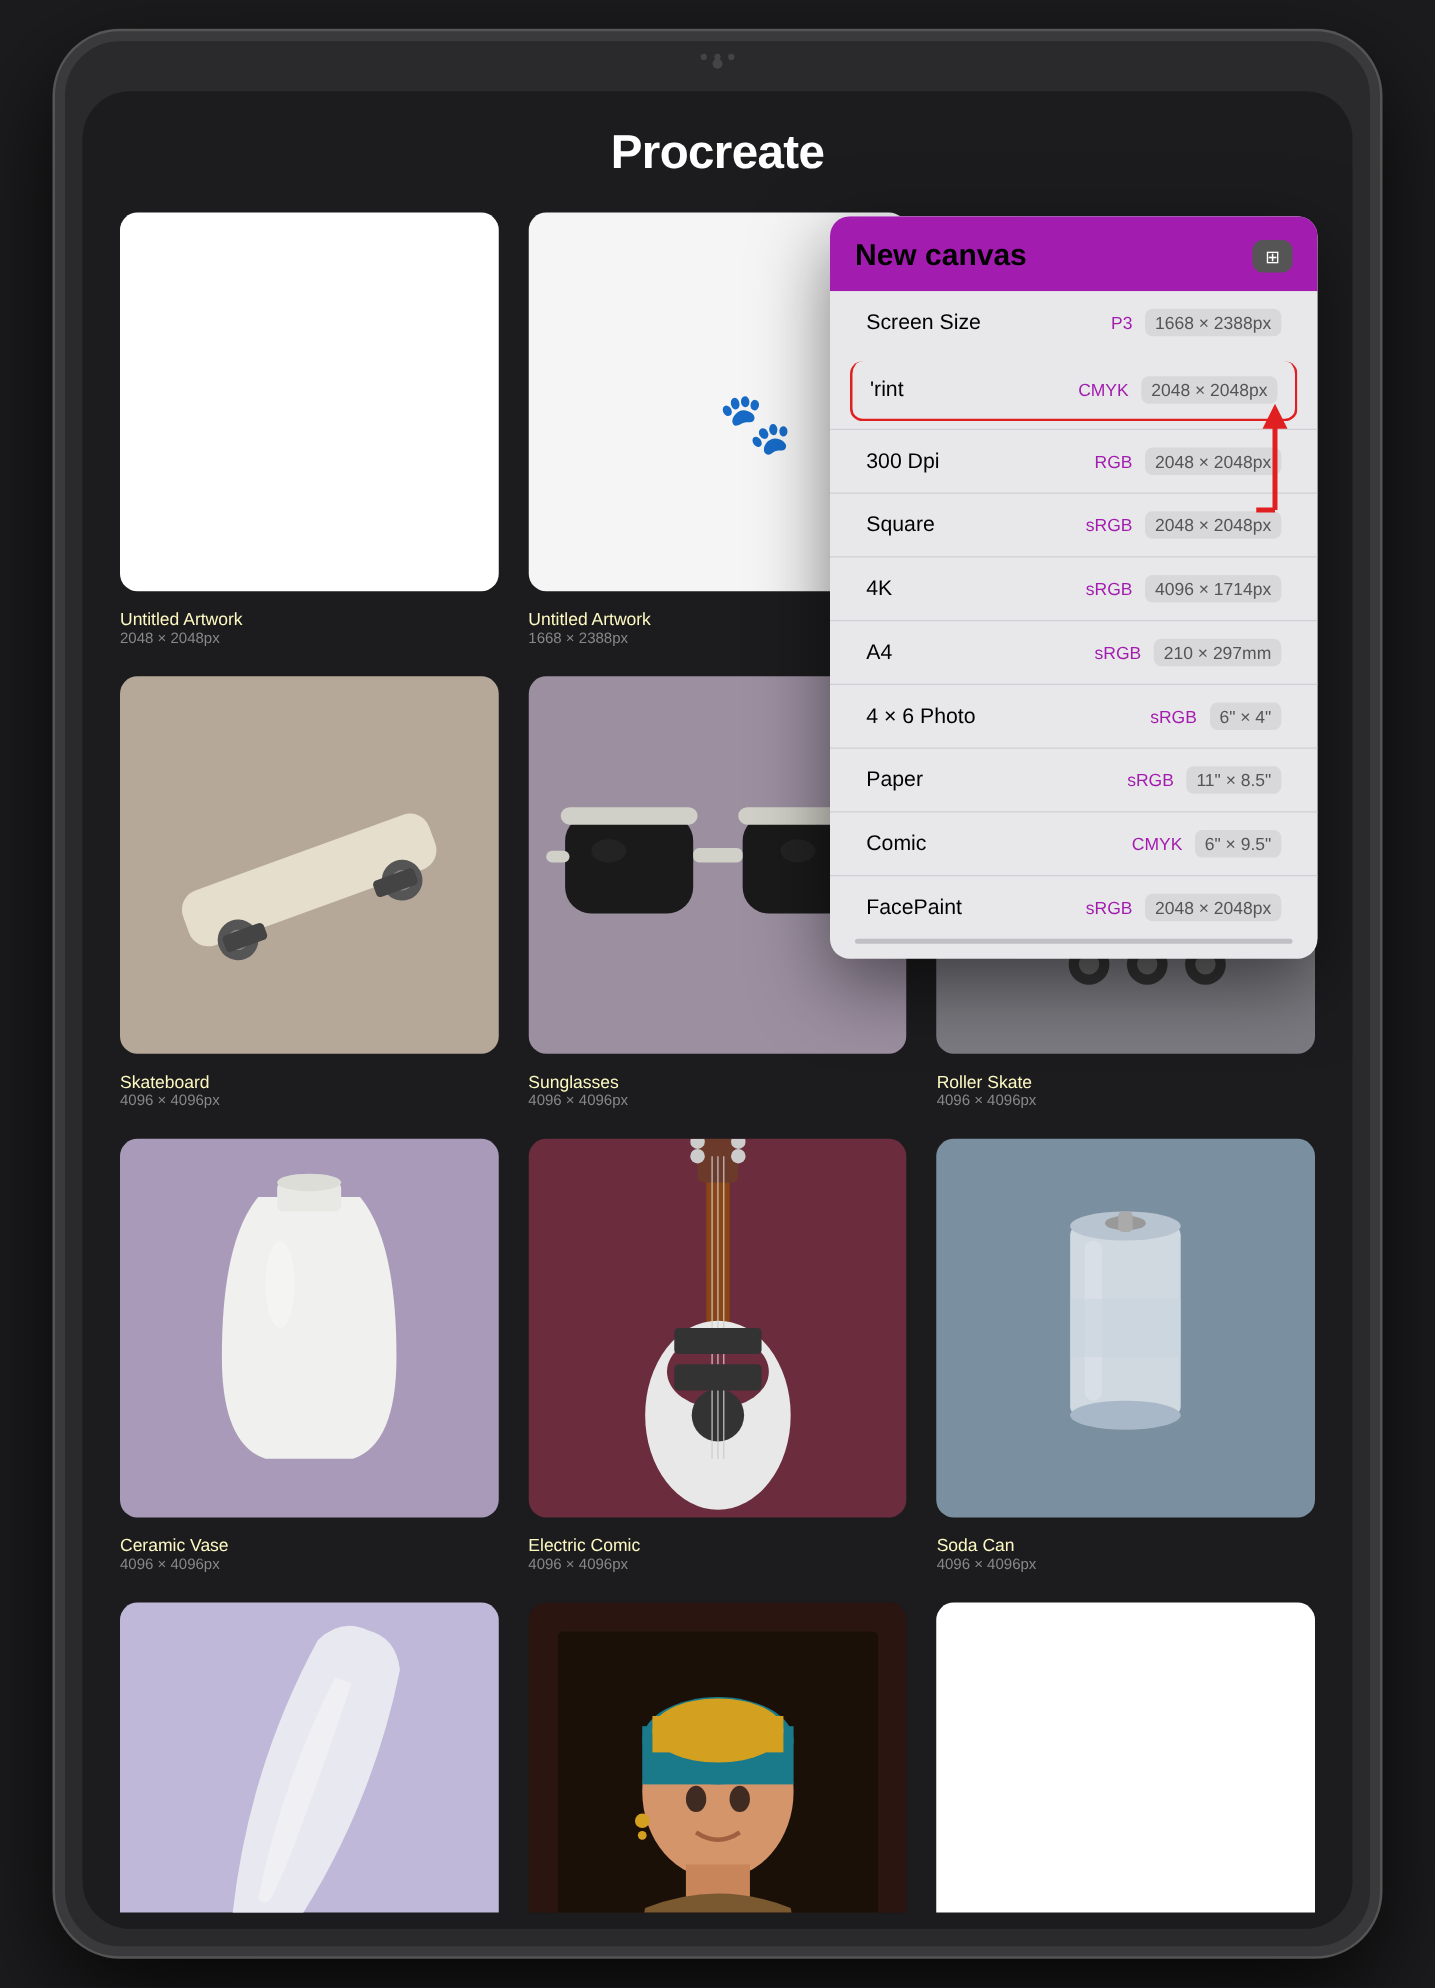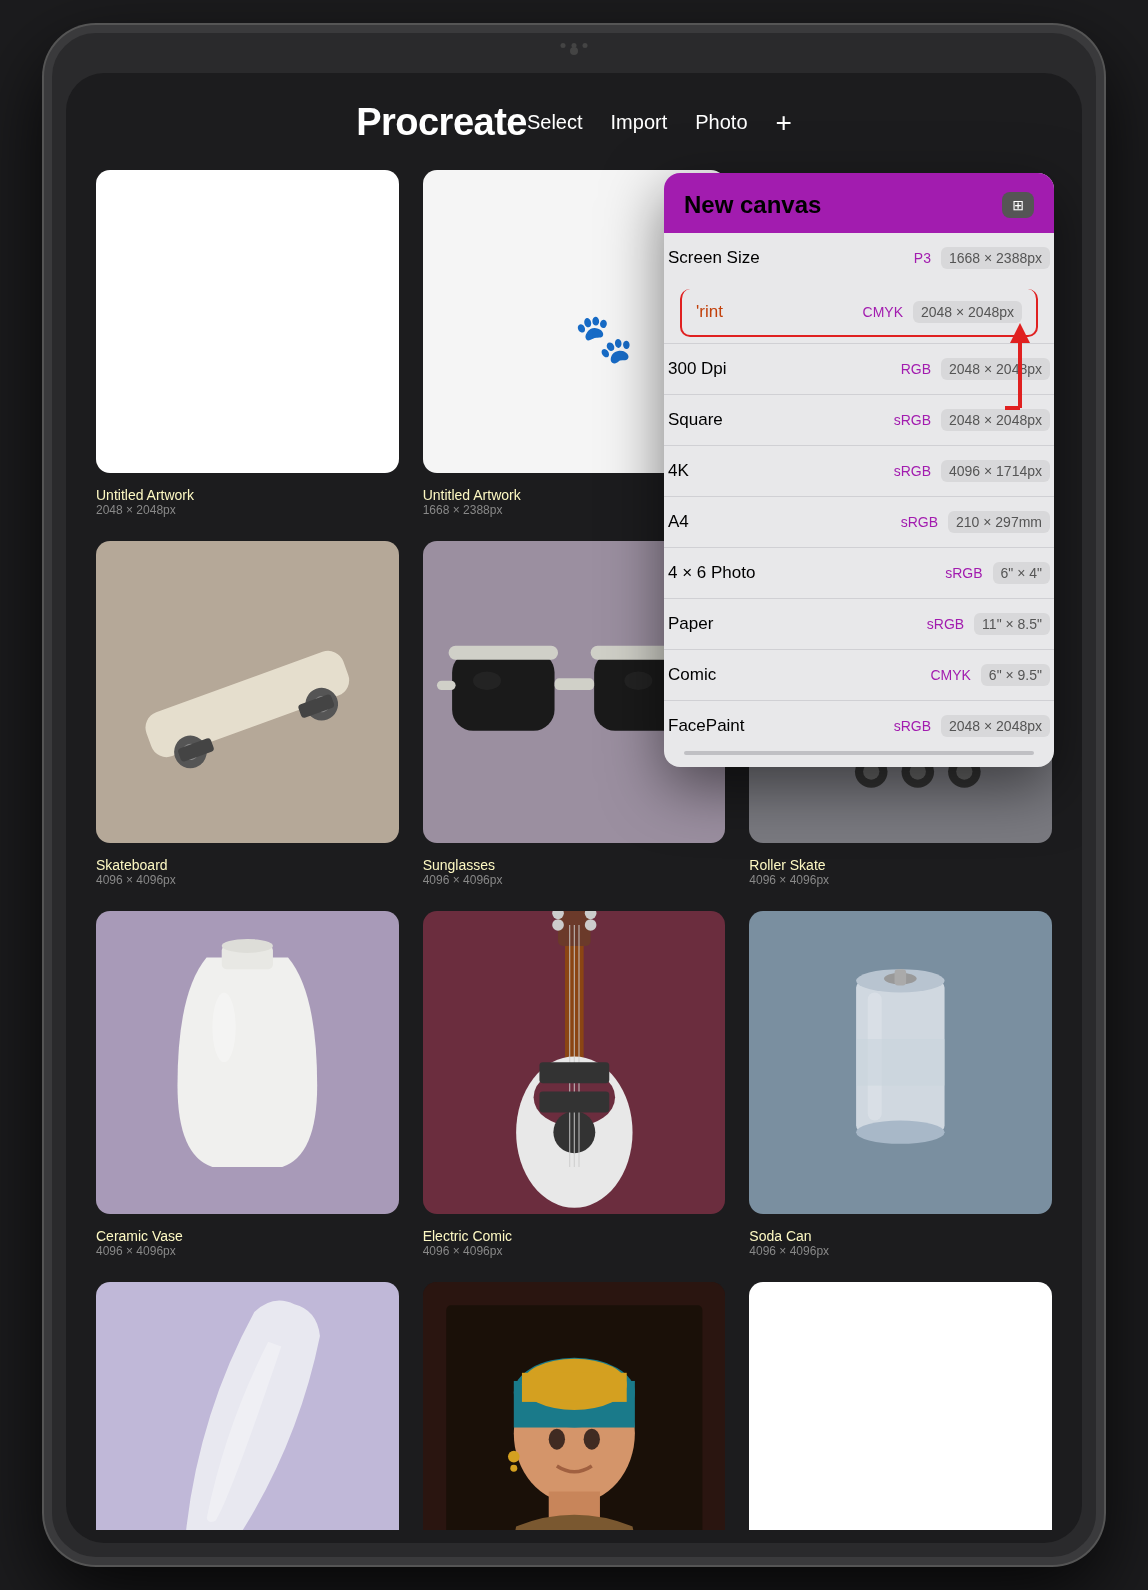--- a/index.html
+++ b/index.html
@@ -219,21 +219,21 @@
       font-weight: 300;
     }
 
     .canvas-list {
       background: #e8e8ea;
     }
 
     .canvas-item {
       display: flex;
       align-items: center;
-      padding: 14px 4px;
+      padding: 14px 29px;
       border-top: 1px solid #d0d0d4;
       cursor: pointer;
     }
 
     .canvas-item:first-child {
       border-top: none;
     }
 
     .canvas-item-name {
       flex: 1;
@@ -259,21 +259,21 @@
     
     .canvas-item-highlighted {
       border: 2.5px solid #e02020;
       border-radius: 10px;
       margin: 2px 8px;
       padding: 12px 14px;
       background: #e8e8ea;
     }
 
     .canvas-item-highlighted .canvas-item-name {
-      color: #c2410c;
+      color: #000000;
     }
 
     
     .red-arrow {
       position: absolute;
       right: 42px;
       top: 245px;
       z-index: 200;
     }
 
@@ -314,26 +314,20 @@
   <div class="camera-bar">
     <div class="camera-dot"></div>
     <div class="camera-dot"></div>
     <div class="camera-dot"></div>
   </div>
 
   <div class="ipad-screen">
 
     <div class="header">
       <div class="app-title">Procreate</div>
-      <div class="header-actions">
-        <button class="header-btn">Select</button>
-        <button class="header-btn">Import</button>
-        <button class="header-btn">Photo</button>
-        <button class="header-plus">+</button>
-      </div>
     </div>
 
     <div class="gallery">
 
       <div class="artwork-item">
         <div class="artwork-thumb thumb-white">
         </div>
         <div class="thumb-label-row">
           <div class="artwork-title">Untitled Artwork</div>
           <div class="artwork-size">2048 × 2048px</div>

